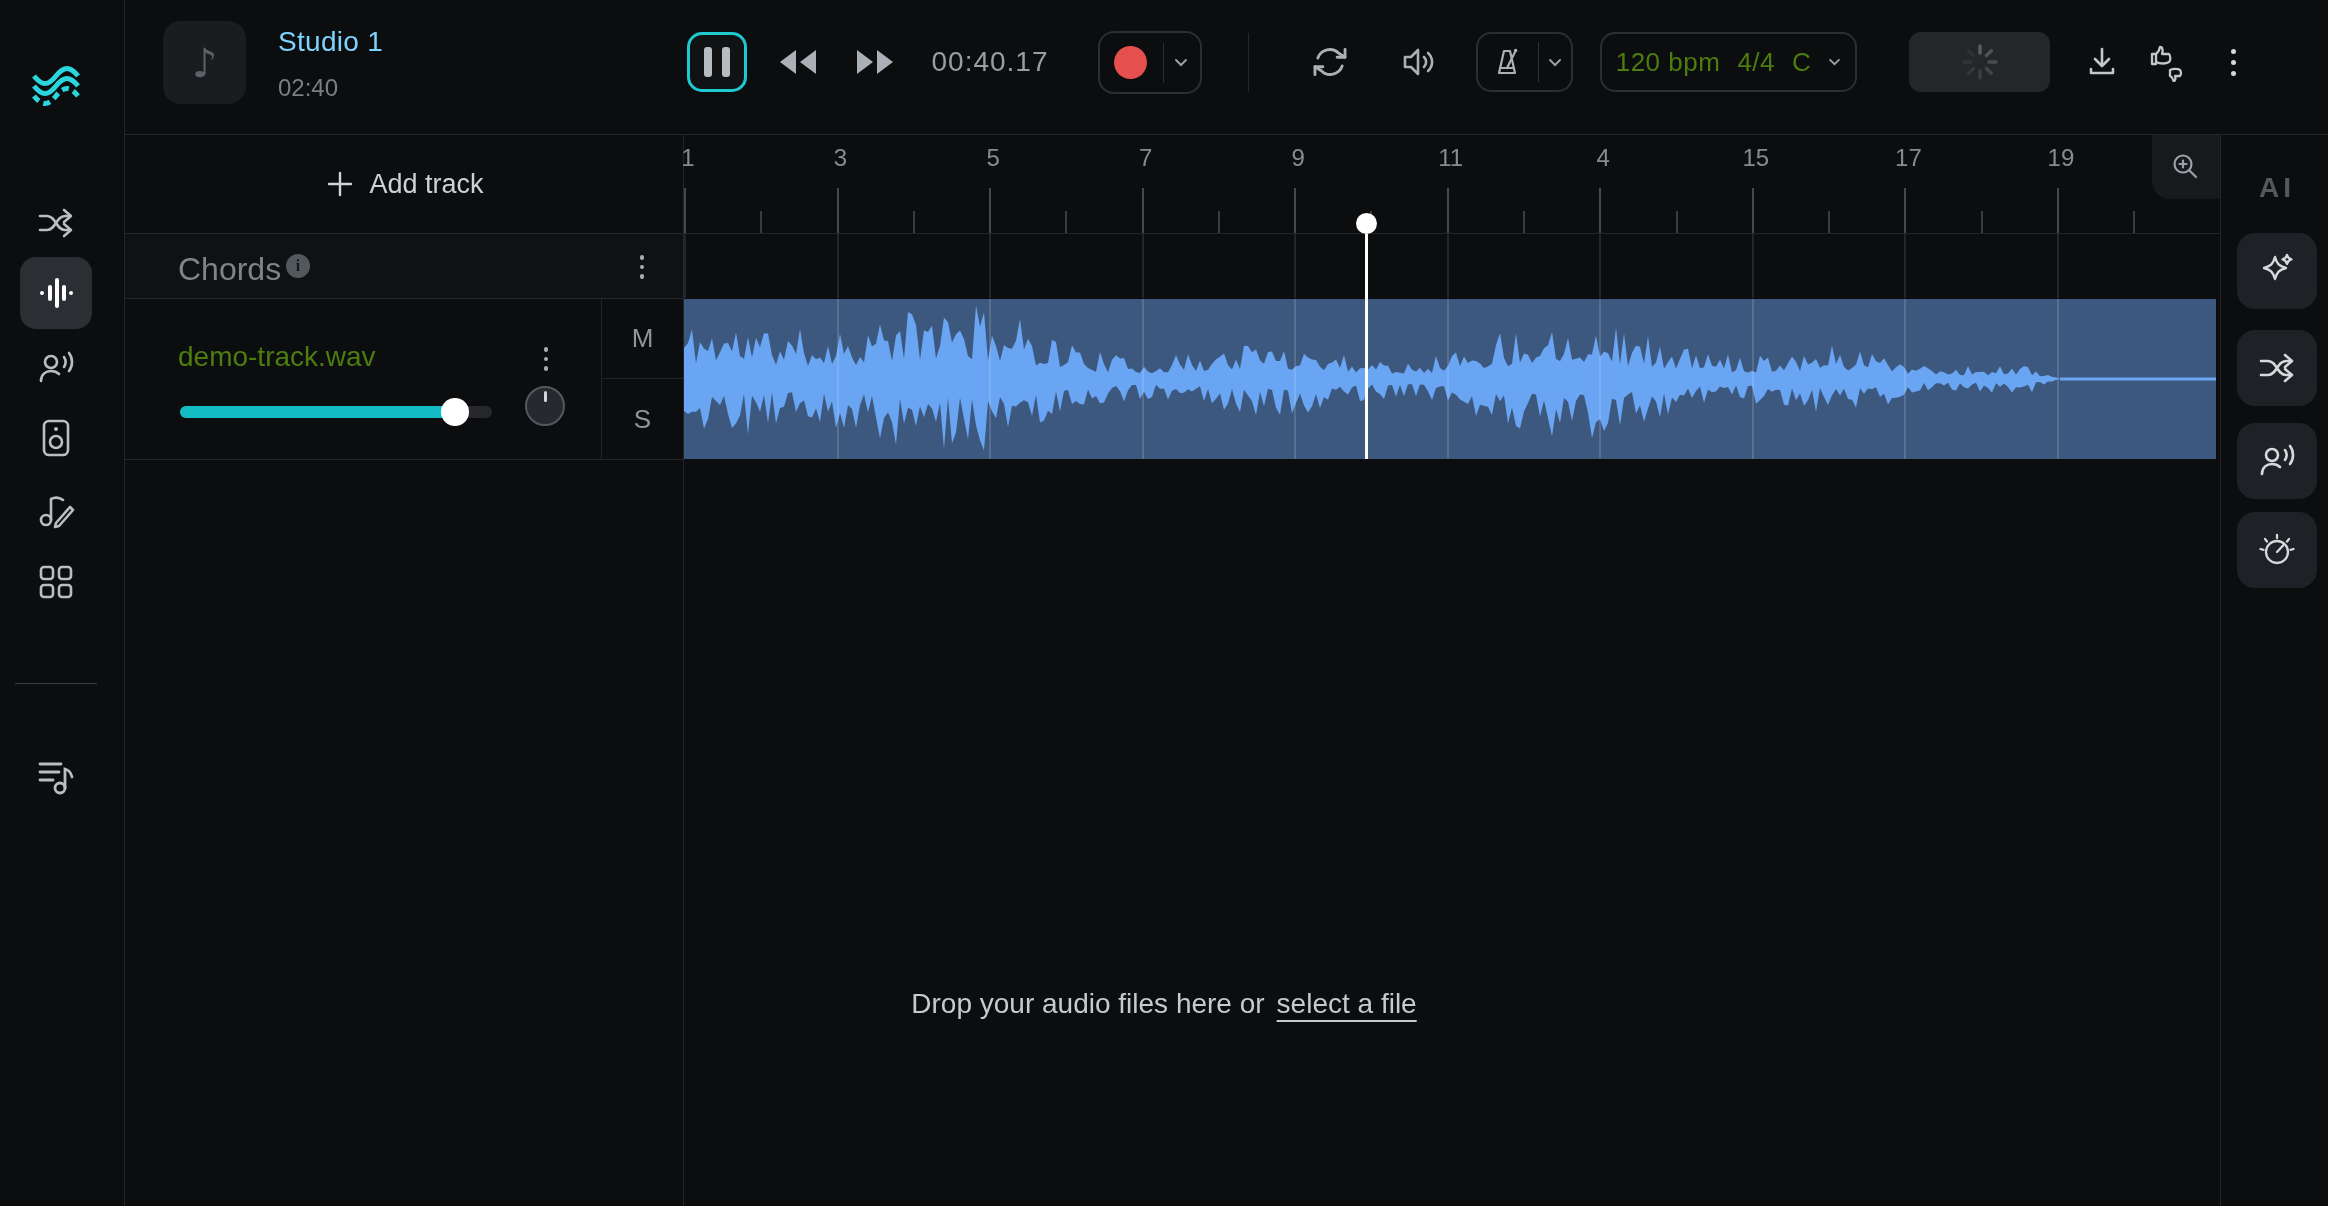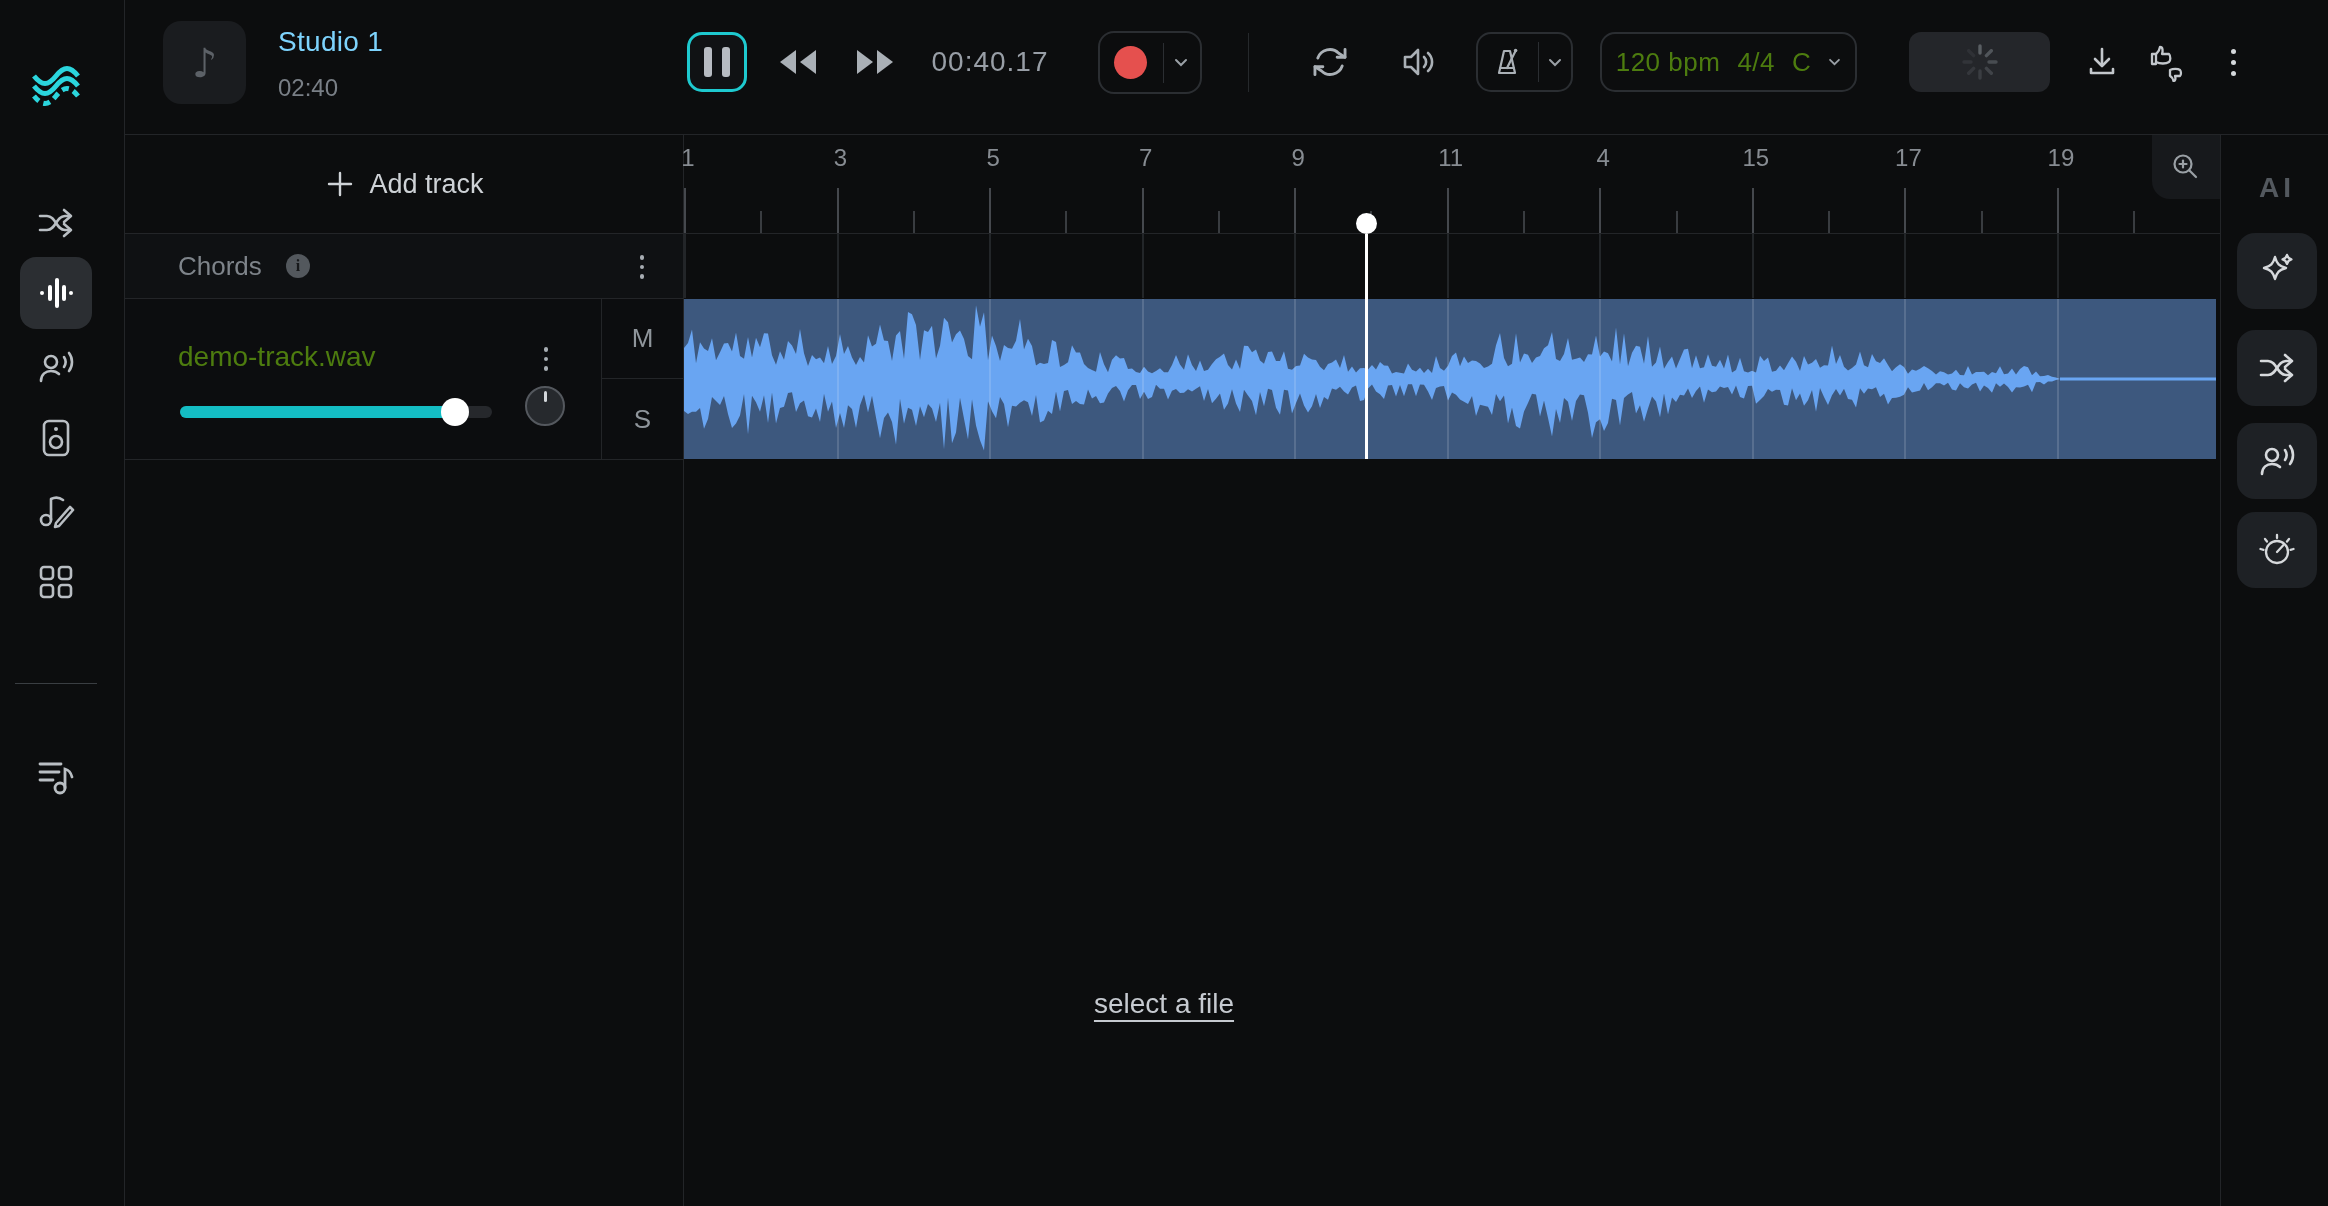--- a/index.html
+++ b/index.html
@@ -25,21 +25,21 @@
              border:2px solid #2b2e32;box-sizing:border-box;display:flex;align-items:center;}
   .rec-dot{width:33px;height:33px;border-radius:50%;background:var(--record);margin-left:14px;}
   .rec-div{width:1px;height:40px;background:#2b2e32;margin-left:16px;}
   .chip{border:2px solid #2b2e32;border-radius:15px;box-sizing:border-box;background:transparent;
         display:flex;align-items:center;}
   .bpm-text{font-size:26px;color:#4d7c0f;letter-spacing:.5px;}
   .load-btn{left:1909px;top:32px;width:141px;height:60px;border-radius:12px;background:#24262a;}
   
   .side-tile{left:20px;top:257px;width:72px;height:72px;border-radius:16px;background:#2b2e32;}
   
-  .row-label{font-size:26px;color:#7e848a;}
+  .row-label{font-size:32px;color:#7e848a;}
   .track-name{left:178px;top:341px;font-size:28px;color:#4d7c0f;}
   .slider-track{left:180px;top:406px;width:312px;height:12px;border-radius:6px;background:#26282c;}
   .slider-fill{height:12px;border-radius:6px;background:var(--slider);}
   .slider-thumb{position:absolute;top:-8px;width:28px;height:28px;border-radius:50%;background:#fff;}
   .knob{left:525px;top:386px;width:40px;height:40px;border-radius:50%;background:#26292d;
         border:2px solid #54585e;box-sizing:border-box;}
   .knob-ind{position:absolute;left:17px;top:3px;width:3px;height:11px;border-radius:2px;background:#d3d7db;}
   .ms-letter{font-size:26px;color:#8f959b;}
   
   .bar-num{position:absolute;top:144px;font-size:24px;color:#878c92;transform:translateX(-50%);}
@@ -470,14 +470,15 @@
       <path d="M21,6 V9"></path>
       <path d="M9,10 L11,12.5"></path>
       <path d="M33,10 L31,12.5"></path>
       <path d="M4.5,20 L7.5,20.8"></path>
       <path d="M37.5,20 L34.5,20.8"></path>
     </svg>
   </span>
 </div>
 
 <div class="abs dropzone">
+  <span>Drop your audio files here or</span>
   <span class="drop-link">select a file</span>
 </div>
 
 </body></html>

